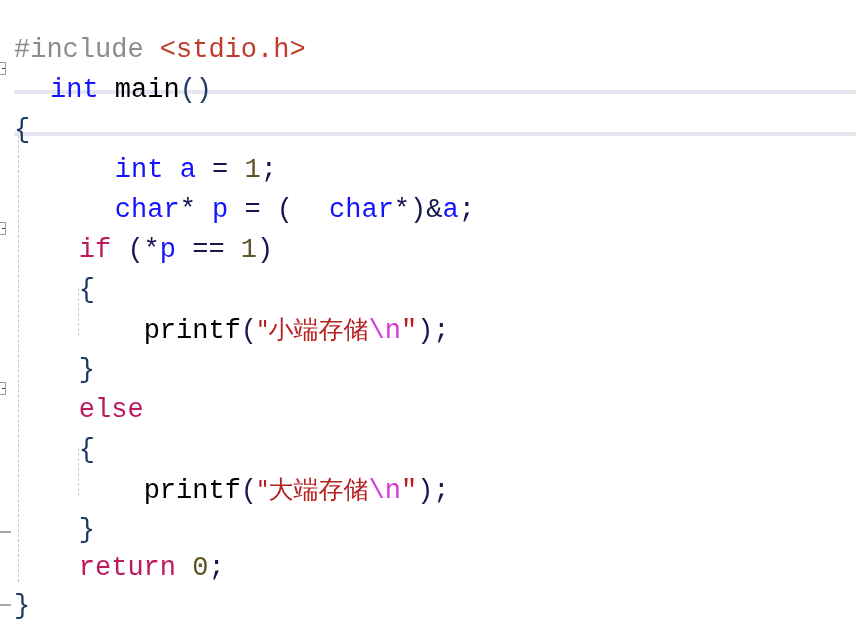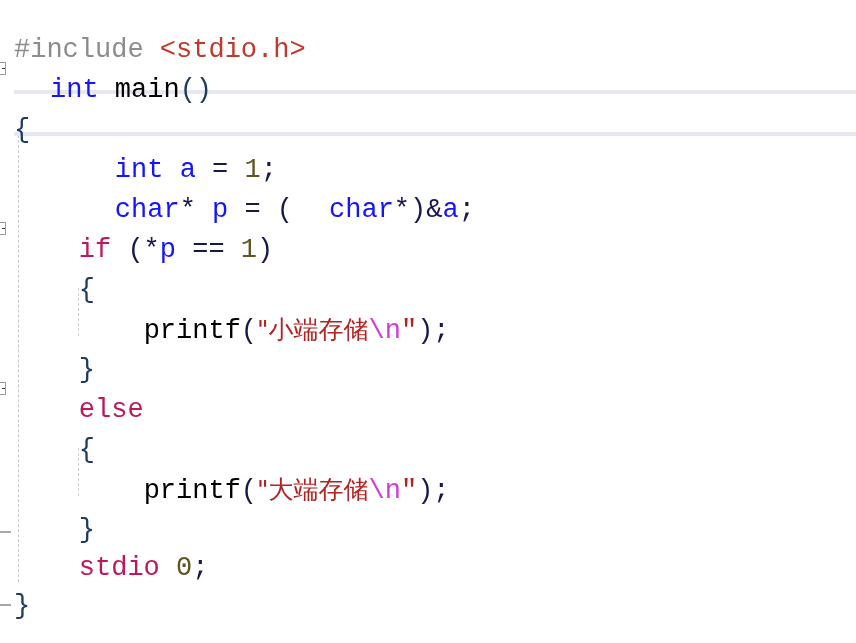--- a/index.html
+++ b/index.html
@@ -148,17 +148,17 @@
       <div class="line" style="top: 134px; padding-left: 14px;"><span class="tok-plain">    </span><span class="tok-keyword">int</span><span class="tok-plain"> </span><span class="tok-ident">a</span><span class="tok-plain"> </span><span class="tok-plain">=</span><span class="tok-plain"> </span><span class="tok-number">1</span><span class="tok-plain">;</span></div>
       <div class="line" style="top: 174px; padding-left: 14px;"><span class="tok-plain">    </span><span class="tok-keyword">char</span><span class="tok-plain">*</span><span class="tok-plain"> </span><span class="tok-ident">p</span><span class="tok-plain"> </span><span class="tok-plain">=</span><span class="tok-plain"> </span><span class="tok-plain">(</span><span class="tok-keyword">char</span><span class="tok-plain">*)</span><span class="tok-plain">&amp;</span><span class="tok-ident">a</span><span class="tok-plain">;</span></div>
       <div class="line" style="top: 214px; padding-left: 14px;"><span class="tok-plain">    </span><span class="tok-control">if</span><span class="tok-plain"> </span><span class="tok-plain">(*</span><span class="tok-ident">p</span><span class="tok-plain"> </span><span class="tok-plain">==</span><span class="tok-plain"> </span><span class="tok-number">1</span><span class="tok-plain">)</span></div>
       <div class="line" style="top: 254px; padding-left: 14px;"><span class="tok-plain">    </span><span class="tok-brace">{</span></div>
       <div class="line" style="top: 294px; padding-left: 14px;"><span class="tok-plain">        </span><span class="tok-func">printf</span><span class="tok-plain">(</span><span class="tok-string cjk">"小端存储</span><span class="tok-escape">\n</span><span class="tok-string">"</span><span class="tok-plain">)</span><span class="tok-plain">;</span></div>
       <div class="line" style="top: 334px; padding-left: 14px;"><span class="tok-plain">    </span><span class="tok-brace">}</span></div>
       <div class="line" style="top: 374px; padding-left: 14px;"><span class="tok-plain">    </span><span class="tok-control">else</span></div>
       <div class="line" style="top: 414px; padding-left: 14px;"><span class="tok-plain">    </span><span class="tok-brace">{</span></div>
       <div class="line" style="top: 454px; padding-left: 14px;"><span class="tok-plain">        </span><span class="tok-func">printf</span><span class="tok-plain">(</span><span class="tok-string cjk">"大端存储</span><span class="tok-escape">\n</span><span class="tok-string">"</span><span class="tok-plain">)</span><span class="tok-plain">;</span></div>
       <div class="line" style="top: 494px; padding-left: 14px;"><span class="tok-plain">    </span><span class="tok-brace">}</span></div>
-      <div class="line" style="top: 532px; padding-left: 14px;"><span class="tok-plain">    </span><span class="tok-control">stdio</span><span class="tok-plain"> </span><span class="tok-number">0</span><span class="tok-plain">;</span></div>
+      <div class="line" style="top: 532px; padding-left: 14px;"><span class="tok-plain">    </span><span class="tok-control">return</span><span class="tok-plain"> </span><span class="tok-number">0</span><span class="tok-plain">;</span></div>
       <div class="line" style="top: 570px; padding-left: 14px;"><span class="tok-brace">}</span></div>
     </div>
 
 </div>
 
 </body></html>

